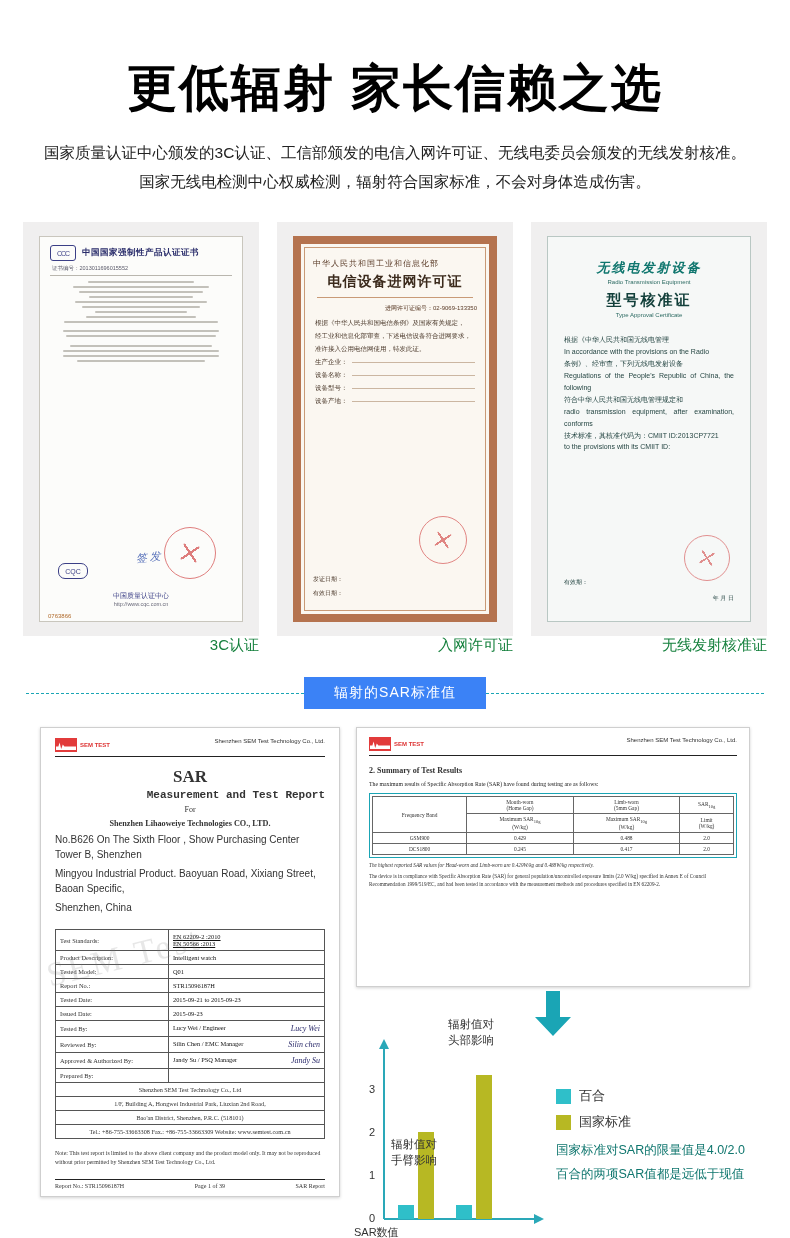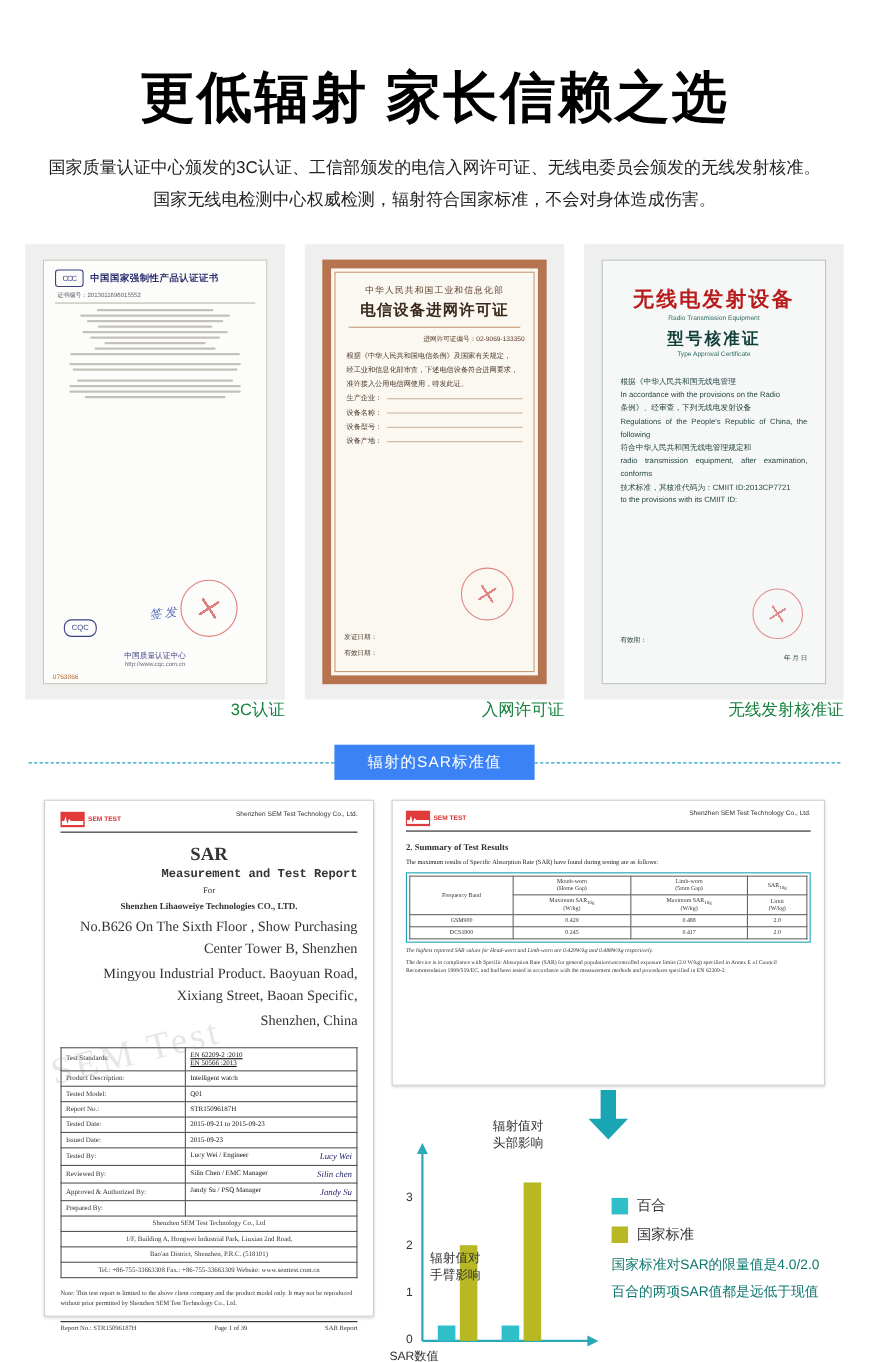--- a/index.html
+++ b/index.html
@@ -91,21 +91,21 @@
     font-size:7px; display:flex; align-items:center; justify-content:center;
   }
   .c1 .foot { position:absolute; left:0; right:0; bottom:14px; text-align:center; font-size:7px; color:#3b3f86; }
   .c1 .foot .u { font-size:5.5px; color:#6a6a7a; display:block; }
   .c1 .sn { position:absolute; left:8px; bottom:2px; font-size:6px; color:#b06a2a; }
   .c1 .sig { position:absolute; left:96px; bottom:56px; font-size:11px; color:#2f4faa; font-family:"Liberation Serif", serif; font-style:italic; transform:rotate(-6deg); opacity:.8; }
 
   
   .c2 { background:#fbf7f1; border:8px solid #b5734f; }
   .c2 .inner { position:absolute; inset:3px; border:1px solid #c99a77; padding:10px 8px; }
-  .c2 .t1 { text-align:center; font-size:8px; color:#5a3b27; letter-spacing:1px; }
+  .c2 .t1 { text-align:left; font-size:8px; color:#5a3b27; letter-spacing:1px; }
   .c2 .t2 { text-align:center; font-size:14px; color:#3b2a1c; font-weight:bold; margin-top:4px; letter-spacing:1px; }
   .c2 .rule { height:1px; background:#c99a77; margin:6px 4px; }
   .c2 .rows { margin-top:6px; }
   .c2 .row { display:flex; align-items:center; gap:4px; margin:4px 2px; }
   .c2 .row .lab { font-size:6.5px; color:#4a382a; white-space:nowrap; }
   .c2 .row .val { flex:1; height:1px; background:#cbb6a1; }
   .c2 .seal2 {
     position:absolute; right:18px; bottom:46px; width:48px; height:48px;
     border:1.5px solid #cf3a3a; border-radius:50%; opacity:.6;
   }
@@ -113,21 +113,21 @@
     content:""; position:absolute; left:50%; top:50%; width:14px; height:14px;
     transform:translate(-50%,-50%) rotate(12deg);
     background:
       linear-gradient(45deg, transparent 45%, #cf3a3a 45%, #cf3a3a 55%, transparent 55%),
       linear-gradient(-45deg, transparent 45%, #cf3a3a 45%, #cf3a3a 55%, transparent 55%);
   }
 
   
   .c3 { background:#f6f8f7; border:1px solid #b9c7c3; }
   .c3 .hd { text-align:center; padding-top:22px; }
-  .c3 .hd .h1 { font-size:19px; color:#b91c1c; font-weight:bold; letter-spacing:2px; }
+  .c3 .hd .h1 { font-size:13px; color:#0f766e; font-weight:bold; letter-spacing:2px;font-style:italic; }
   .c3 .hd .h2 { font-size:6px; color:#2d6b63; margin-top:2px; }
   .c3 .hd .h3 { font-size:15px; color:#123f3a; font-weight:bold; margin-top:6px; letter-spacing:2px;}
   .c3 .hd .h4 { font-size:6px; color:#2d6b63; margin-top:2px; }
   .c3 .body3 { padding:16px 16px 0 16px; }
   .c3 .b3 { font-size:7px; color:#1d3f3c; line-height:1.7; text-align:justify; }
   .c3 .seal3 {
     position:absolute; right:20px; bottom:40px; width:46px; height:46px;
     border:1.4px solid #cf3a3a; border-radius:50%; opacity:.55;
   }
   .c3 .seal3:after{
@@ -168,21 +168,21 @@
   .logo-mark { width:22px; height:14px; background:linear-gradient(#e23b3b,#e23b3b); position:relative; }
   .logo-mark:after{ content:""; position:absolute; inset:2px 1px; background:#fff;
     clip-path: polygon(0 60%,12% 60%,18% 20%,26% 85%,34% 40%,42% 60%,100% 60%,100% 100%,0 100%); }
   .logo-txt { font-size:6px; color:#d33; font-weight:bold; }
   .rep-head .co { font-size:6px; color:#333; }
   .hr-dark { height:1px; background:#222; margin:4px 0 10px; }
   .sar-title { text-align:center; font-size:17px; font-weight:bold; font-family:"Liberation Serif", serif; }
   .sar-sub { text-align:right; font-size:11px; font-weight:bold; font-family:Liberation Mono, monospace; margin-top:2px;}
   .sar-for { text-align:center; font-size:8px; font-family:"Liberation Serif", serif; margin-top:4px;}
   .sar-line { text-align:center; font-size:8.2px; font-weight:bold; font-family:"Liberation Serif", serif; margin-top:5px; }
-  .sar-addr { text-align:right; font-size:13px; font-family:Liberation Serif, serif; margin-top:4px; line-height:1.5;}
+  .sar-addr { text-align:left; font-size:10px; font-family:Liberation Sans, sans-serif; margin-top:4px; line-height:1.5;}
   .tbl { width:100%; border-collapse:collapse; margin-top:14px; }
   .tbl td { border:1px solid #555; font-size:6.4px; padding:3px 4px; font-family:"Liberation Serif", serif; }
   .tbl td.k { width:42%; }
   .tbl td.v { color:#111; }
   .tbl td .u { text-decoration: underline; }
   .sig-cell { position:relative; }
   .hand { font-family:"Liberation Serif", serif; font-style:italic; font-size:8px; color:#2a2a6a; }
   .vendor-row td { text-align:center; font-size:6.2px; }
   .note { font-size:5.8px; margin-top:10px; line-height:1.5; font-family:"Liberation Serif", serif; }
   .rep-foot { display:flex; justify-content:space-between; font-size:6px; margin-top:12px; border-top:1px solid #222; padding-top:3px; font-family:"Liberation Serif", serif;}

